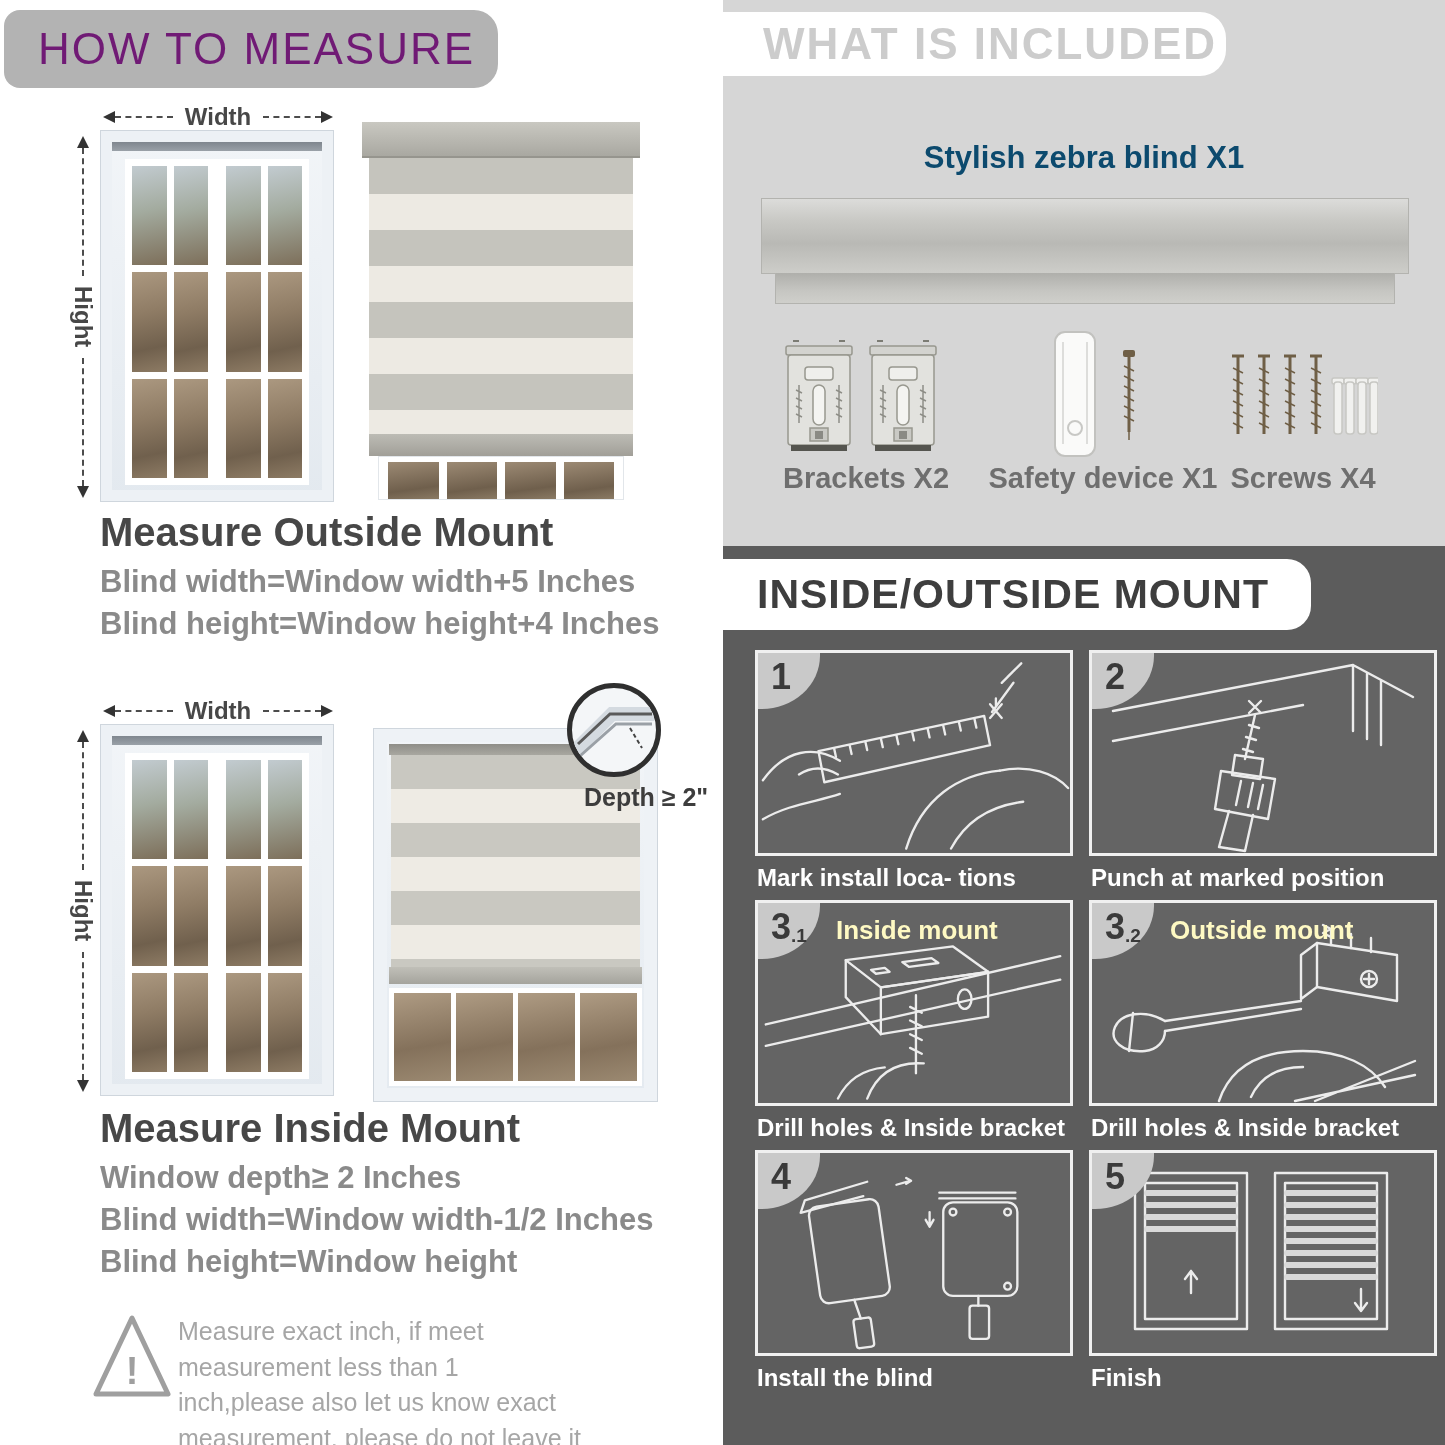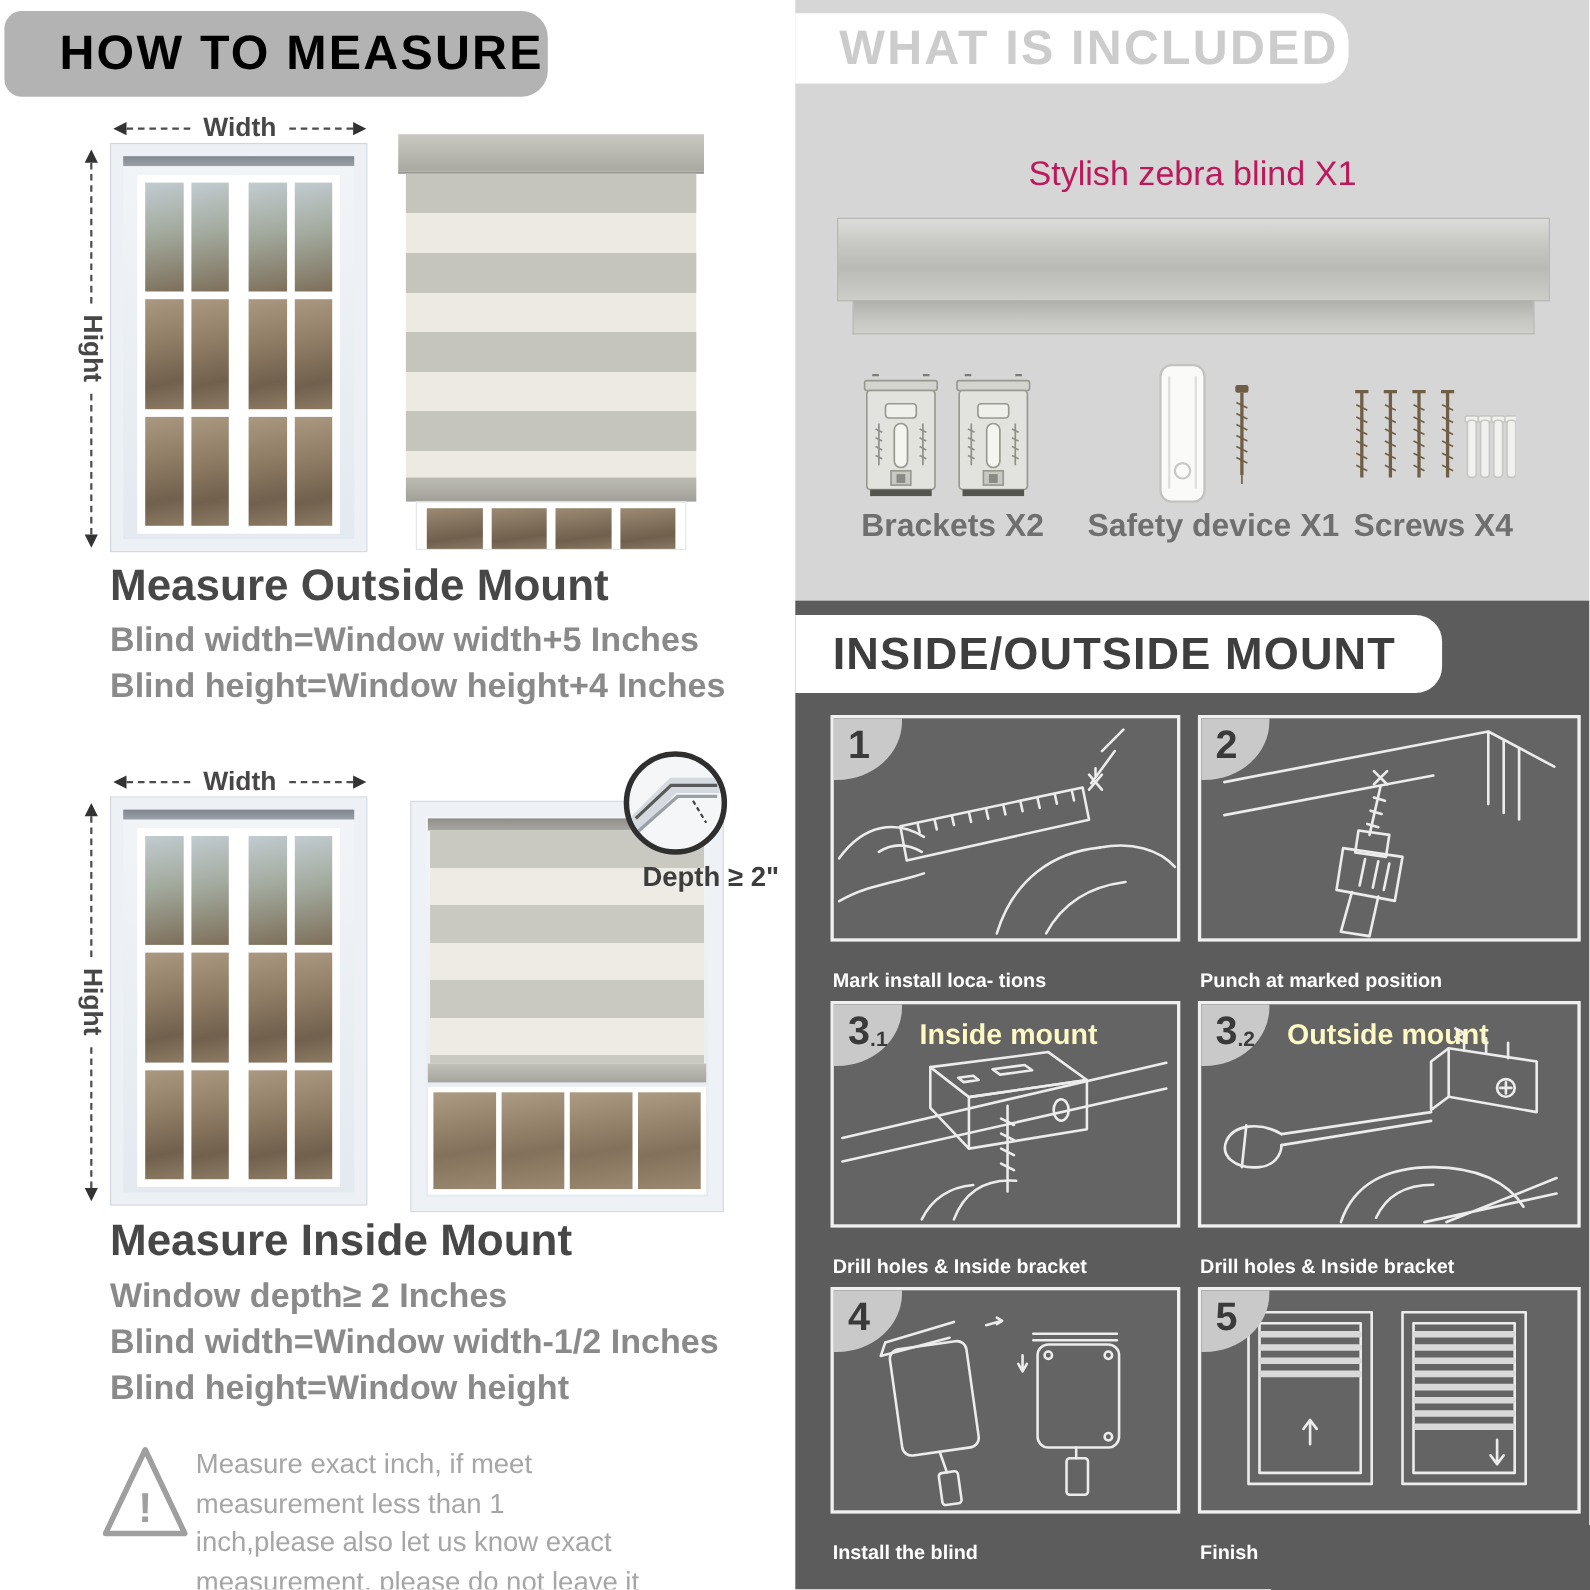--- a/index.html
+++ b/index.html
@@ -6,21 +6,21 @@
   body{
     width:1445px;height:1445px;position:relative;background:#ffffff;
     font-family:"Liberation Sans",sans-serif;overflow:hidden;
   }
   
   .banner-left{
     position:absolute;left:4px;top:10px;width:494px;height:78px;
     background:#b3b3b3;border-radius:16px 24px 24px 16px;
     display:flex;align-items:center;
   }
-  .banner-left span{color:#000000;font-size:44px;font-weight:bold;letter-spacing:2px;padding-left:50px;white-space:nowrap;}
+  .banner-left span{color:#701a75;font-size:44px;font-weight:normal;letter-spacing:2px;padding-left:34px;white-space:nowrap;}
 
   
   .h-arrow{position:absolute;display:flex;align-items:center;height:22px;}
   .h-arrow .line{flex:1;height:0;border-top:2px dashed #4c4c4c;}
   .h-arrow .tri-l{width:0;height:0;border-top:6px solid transparent;border-bottom:6px solid transparent;border-right:12px solid #333;}
   .h-arrow .tri-r{width:0;height:0;border-top:6px solid transparent;border-bottom:6px solid transparent;border-left:12px solid #333;}
   .h-arrow .lab{padding:0 12px;font-weight:bold;font-size:24px;color:#474747;}
   .v-arrow{position:absolute;width:26px;display:flex;flex-direction:column;align-items:center;}
   .v-arrow .vline{width:0;border-left:2px dashed #4c4c4c;flex:1;}
   .v-arrow .tri-u{width:0;height:0;border-left:6px solid transparent;border-right:6px solid transparent;border-bottom:12px solid #333;}
@@ -57,37 +57,37 @@
   .h-title{position:absolute;font-size:40px;font-weight:bold;color:#474747;white-space:nowrap;}
   .h-line{position:absolute;font-size:31px;font-weight:bold;color:#8a8a8a;white-space:nowrap;}
 
   .warn-tri{position:absolute;left:90px;top:1308px;}
   .warn-text{position:absolute;left:178px;top:1314px;width:410px;font-size:25px;color:#a6a6a6;line-height:1.42;}
 
   
   .sec-light{position:absolute;left:723px;top:0;width:722px;height:546px;background:#d6d6d6;}
   .wii-banner{position:absolute;left:0;top:12px;width:503px;height:64px;background:#ffffff;border-radius:0 26px 26px 0;display:flex;align-items:center;}
   .wii-banner span{color:#cccccc;font-size:44px;font-weight:bold;letter-spacing:2px;padding-left:40px;white-space:nowrap;}
-  .blind-label{position:absolute;top:140px;left:0;width:100%;text-align:center;font-size:31px;font-weight:normal;color:#be185d;}
+  .blind-label{position:absolute;top:140px;left:0;width:100%;text-align:center;font-size:31px;font-weight:bold;color:#0c4a6e;}
   .headrail{position:absolute;left:38px;top:198px;width:648px;height:76px;background:linear-gradient(180deg,#dcdcda 0%,#c8c8c4 30%,#b9b9b5 60%,#cdcdc9 100%);border:1px solid #b3b3af;box-sizing:border-box;}
   .headrail::after{content:"";position:absolute;left:13px;right:13px;top:74px;height:30px;background:linear-gradient(180deg,#afafab,#c6c6c2 60%,#cfcfcb);border:1px solid #b3b3af;border-top:none;}
   .inc-item{position:absolute;}
   .item-label{position:absolute;top:462px;font-size:29px;font-weight:bold;color:#6f6f6f;text-align:center;white-space:nowrap;}
 
   .sec-dark{position:absolute;left:723px;top:546px;width:722px;height:899px;background:#5c5c5c;}
   .iom-banner{position:absolute;left:0;top:13px;width:588px;height:71px;background:#ffffff;border-radius:0 24px 24px 0;display:flex;align-items:center;}
   .iom-banner span{color:#3e3e3e;font-size:41px;font-weight:bold;letter-spacing:1px;padding-left:34px;white-space:nowrap;}
   .steps{position:absolute;left:32px;top:104px;width:682px;display:grid;grid-template-columns:318px 348px;column-gap:16px;row-gap:8px;}
   .step-img{height:206px;border:3px solid #f0f0f0;background:#646464;position:relative;box-sizing:border-box;overflow:hidden;}
   .step-img svg{position:absolute;left:0;top:0;width:100%;height:100%;}
   .badge{position:absolute;top:0;left:0;width:62px;height:56px;background:#c9c9c9;border-radius:0 0 95% 0;color:#3a3a3a;}
   .badge .n{position:absolute;left:13px;top:3px;font-size:36px;font-weight:bold;}
   .badge .s{position:absolute;left:33px;top:22px;font-size:19px;font-weight:bold;}
   .p-title{position:absolute;left:78px;top:12px;color:#fef9c3;font-size:26px;font-weight:bold;white-space:nowrap;}
-  .caption{margin:25px 0 0 2px;font-size:18px;font-weight:bold;color:#ffffff;white-space:nowrap;}
+  .caption{margin:8px 0 0 2px;font-size:24px;font-weight:bold;color:#ffffff;white-space:nowrap;}
 
   .art{stroke:#ececec;stroke-width:2.4;fill:none;stroke-linecap:round;stroke-linejoin:round;}
 </style>
 </head>
 <body>
 
 <div class="banner-left">
   <span>HOW TO MEASURE</span>
 </div>
 

